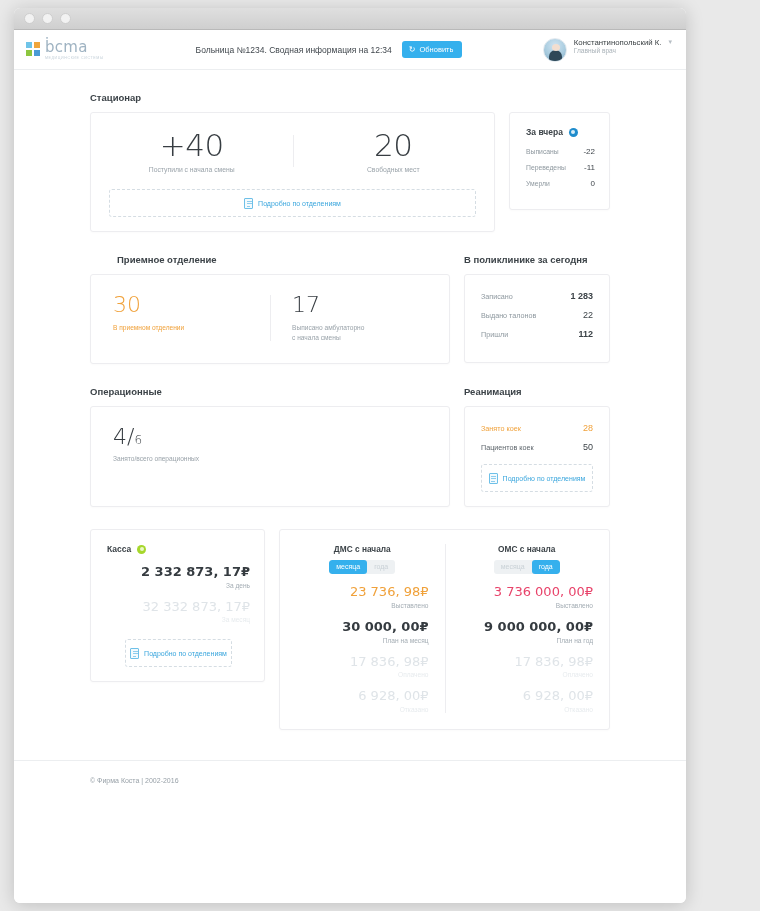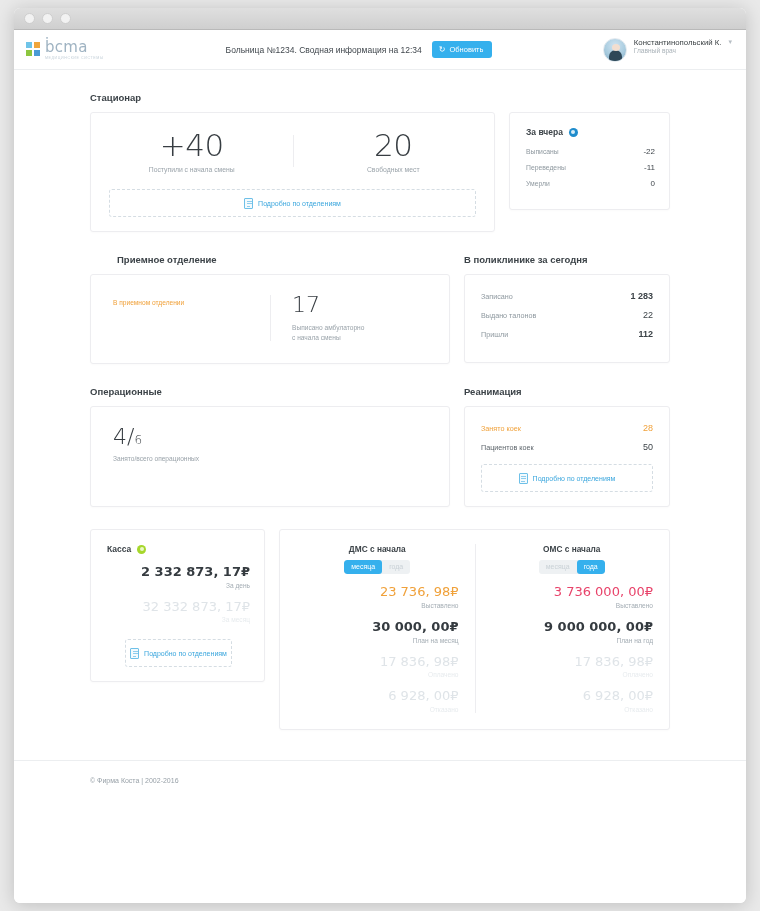--- a/index.html
+++ b/index.html
@@ -5,21 +5,21 @@
   * { box-sizing: border-box; margin: 0; padding: 0; }
   html, body {
     width: 760px; height: 911px;
     background: #e9e9e9;
     font-family: "Liberation Sans", "DejaVu Sans", sans-serif;
     -webkit-font-smoothing: antialiased;
   }
   .browser-window {
     position: absolute;
     left: 14px; top: 8px;
-    width: 732px; height: 895px;
+    width: 672px; height: 895px;
     background: #ffffff;
     border-radius: 6px;
     box-shadow: 0 2px 18px rgba(0,0,0,0.18);
     overflow: hidden;
     display: flex; flex-direction: column;
   }
   .titlebar {
     height: 22px;
     background: linear-gradient(#dfdfdf, #cfcfcf);
     border-bottom: 1px solid #b9b9b9;
@@ -268,20 +268,21 @@
       </div>
 
       <div class="row">
         <div class="section-title" style="flex:0 0 360px;padding-left:27px;">Приемное отделение</div>
         <div class="section-title" style="flex:1 1 auto;">В поликлинике за сегодня</div>
       </div>
       <div class="row mb-lg">
         <div class="card metric-card">
           <div class="metric-cols">
             <div class="metric-col">
+              <div class="metric-num orange">30</div>
               <div class="metric-label orange" style="white-space:pre-line">В приемном отделении</div>
             </div>
             <div class="metric-col">
               <div class="metric-num">17</div>
               <div class="metric-label" style="white-space:pre-line">Выписано амбулаторно
 с начала смены</div>
             </div>
           </div>
         </div>
         <div class="card side-card">

